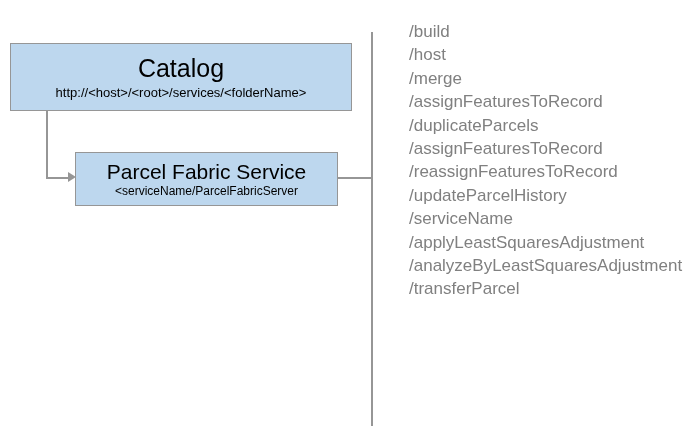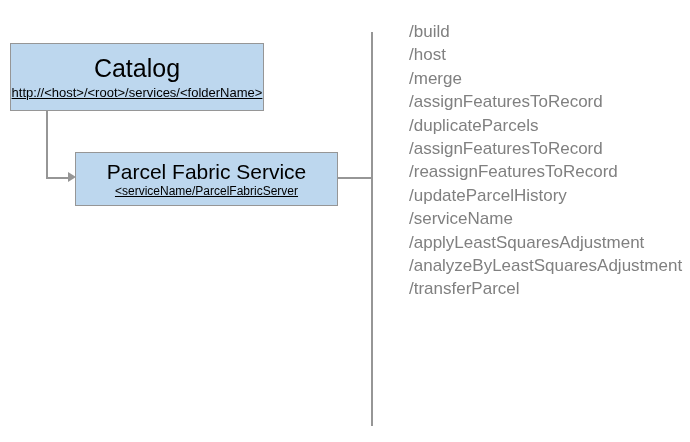--- a/index.html
+++ b/index.html
@@ -33,27 +33,26 @@
   }
   .node-title {
     color: #000000;
     line-height: 1.05;
     white-space: nowrap;
   }
   .node-sub {
     color: #000000;
     white-space: nowrap;
     line-height: 1.05;
-    text-decoration: underline;
   }
 
   #catalog-node {
     left: 10px;
     top: 43px;
-    width: 254px;
+    width: 342px;
     height: 68px;
   }
   #catalog-node .node-title {
     font-size: 25px;
     margin-bottom: 5px;
   }
   #catalog-node .node-sub {
     font-size: 13px;
   }
 

